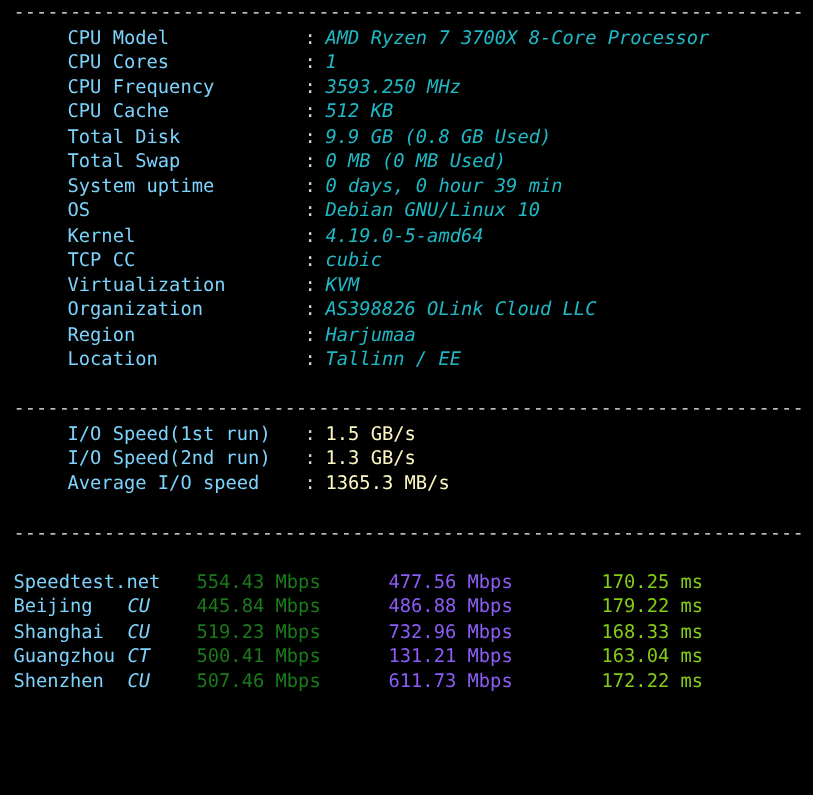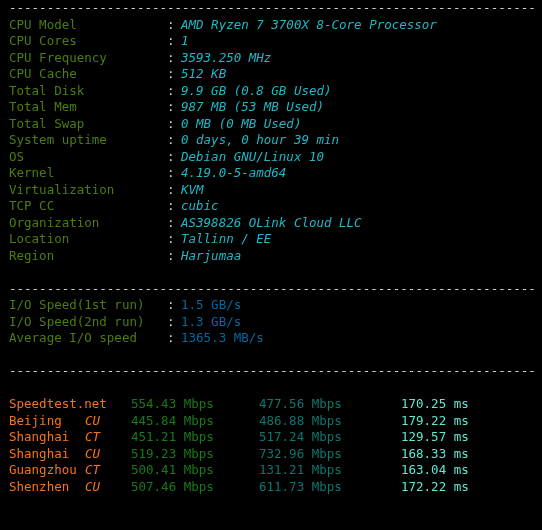--- a/index.html
+++ b/index.html
@@ -43,31 +43,32 @@
     line-height: 16.5px;
     white-space: pre;
     overflow: hidden;
     padding-left: 9px;
     font-size: 12.5px;
   }
 
   .label {
     display: inline-block;
     width: 158px;
-    color: #4d7c0f;
+    color: #7dd3fc;
     vertical-align: top;
+    margin-left: 36px;
   }
   .colon {
     display: inline-block;
     width: 14px;
     color: #d6d6d6;
     vertical-align: top;
   }
   .val-cyan  { color: #1fb8c4; font-style: italic; }
-  .val-yellow{ color: #0369a1; }
+  .val-yellow{ color: #fef9c3; }
 
   
   .th {
     color: #d6d6d6;
   }
   .c-node {
     display: inline-block;
     width: 76px;
     vertical-align: top;
   }
@@ -84,50 +85,49 @@
   }
   .c-down {
     display: inline-block;
     width: 142px;
     vertical-align: top;
   }
   .c-lat {
     display: inline-block;
     vertical-align: top;
   }
-  .node-name  { color: #f97316; }
+  .node-name  { color: #7dd3fc; }
   .upload     { color: #1a7a1a; }
-  .download   { color: #0f766e; }
-  .latency    { color: #5eead4; }
+  .download   { color: #8b5cf6; }
+  .latency    { color: #84cc16; }
 
   .blank { height: 16.5px; }
 </style>
 </head>
 <body>
 
 <div id="terminal">
 
   <div class="sep">----------------------------------------------------------------------</div>
 
   <div id="sysinfo">
       <div class="row"><span class="label">CPU Model</span><span class="colon">:</span><span class="val-cyan">AMD Ryzen 7 3700X 8-Core Processor</span></div>
       <div class="row"><span class="label">CPU Cores</span><span class="colon">:</span><span class="val-cyan">1</span></div>
       <div class="row"><span class="label">CPU Frequency</span><span class="colon">:</span><span class="val-cyan">3593.250 MHz</span></div>
       <div class="row"><span class="label">CPU Cache</span><span class="colon">:</span><span class="val-cyan">512 KB</span></div>
       <div class="row"><span class="label">Total Disk</span><span class="colon">:</span><span class="val-cyan">9.9 GB (0.8 GB Used)</span></div>
-      <div class="row"><span class="label">Total Mem</span><span class="colon">:</span><span class="val-cyan">987 MB (53 MB Used)</span></div>
       <div class="row"><span class="label">Total Swap</span><span class="colon">:</span><span class="val-cyan">0 MB (0 MB Used)</span></div>
       <div class="row"><span class="label">System uptime</span><span class="colon">:</span><span class="val-cyan">0 days, 0 hour 39 min</span></div>
       <div class="row"><span class="label">OS</span><span class="colon">:</span><span class="val-cyan">Debian GNU/Linux 10</span></div>
       <div class="row"><span class="label">Kernel</span><span class="colon">:</span><span class="val-cyan">4.19.0-5-amd64</span></div>
+      <div class="row"><span class="label">TCP CC</span><span class="colon">:</span><span class="val-cyan">cubic</span></div>
       <div class="row"><span class="label">Virtualization</span><span class="colon">:</span><span class="val-cyan">KVM</span></div>
-      <div class="row"><span class="label">TCP CC</span><span class="colon">:</span><span class="val-cyan">cubic</span></div>
       <div class="row"><span class="label">Organization</span><span class="colon">:</span><span class="val-cyan">AS398826 OLink Cloud LLC</span></div>
+      <div class="row"><span class="label">Region</span><span class="colon">:</span><span class="val-cyan">Harjumaa</span></div>
       <div class="row"><span class="label">Location</span><span class="colon">:</span><span class="val-cyan">Tallinn / EE</span></div>
-      <div class="row"><span class="label">Region</span><span class="colon">:</span><span class="val-cyan">Harjumaa</span></div>
     </div>
 
   <div class="blank"></div>
 
   <div class="sep">----------------------------------------------------------------------</div>
 
   <div id="iotest">
       <div class="row"><span class="label">I/O Speed(1st run)</span><span class="colon">:</span><span class="val-yellow">1.5 GB/s</span></div>
       <div class="row"><span class="label">I/O Speed(2nd run)</span><span class="colon">:</span><span class="val-yellow">1.3 GB/s</span></div>
       <div class="row"><span class="label">Average I/O speed</span><span class="colon">:</span><span class="val-yellow">1365.3 MB/s</span></div>
@@ -137,19 +137,18 @@
 
   <div class="sep">----------------------------------------------------------------------</div>
 
   <div class="row th">
     <span class="c-cc"></span>
   </div>
 
   <div id="sttable">
       <div class="row"><span class="c-node node-name">Speedtest.net</span><span class="c-cc node-name"></span><span class="c-up upload">554.43 Mbps</span><span class="c-down download">477.56 Mbps</span><span class="c-lat latency">170.25 ms</span></div>
       <div class="row"><span class="c-node node-name">Beijing</span><span class="c-cc node-name">CU</span><span class="c-up upload">445.84 Mbps</span><span class="c-down download">486.88 Mbps</span><span class="c-lat latency">179.22 ms</span></div>
-      <div class="row"><span class="c-node node-name">Shanghai</span><span class="c-cc node-name">CT</span><span class="c-up upload">451.21 Mbps</span><span class="c-down download">517.24 Mbps</span><span class="c-lat latency">129.57 ms</span></div>
       <div class="row"><span class="c-node node-name">Shanghai</span><span class="c-cc node-name">CU</span><span class="c-up upload">519.23 Mbps</span><span class="c-down download">732.96 Mbps</span><span class="c-lat latency">168.33 ms</span></div>
       <div class="row"><span class="c-node node-name">Guangzhou</span><span class="c-cc node-name">CT</span><span class="c-up upload">500.41 Mbps</span><span class="c-down download">131.21 Mbps</span><span class="c-lat latency">163.04 ms</span></div>
       <div class="row"><span class="c-node node-name">Shenzhen</span><span class="c-cc node-name">CU</span><span class="c-up upload">507.46 Mbps</span><span class="c-down download">611.73 Mbps</span><span class="c-lat latency">172.22 ms</span></div>
     </div>
 
 </div>
 
 </body></html>

